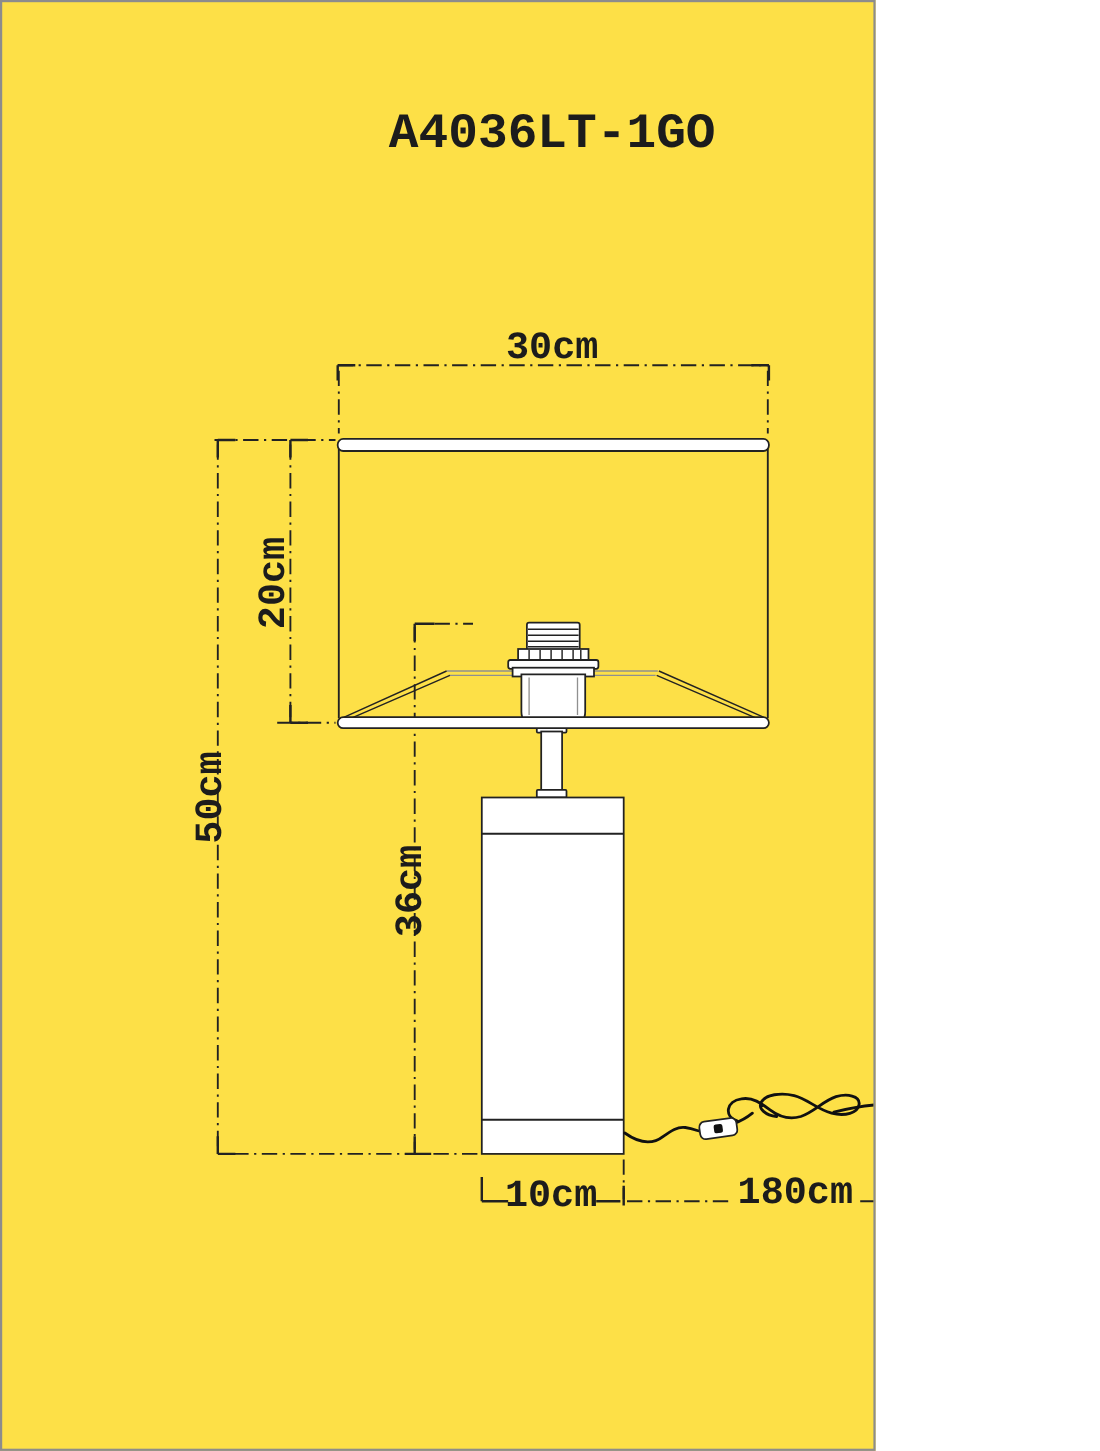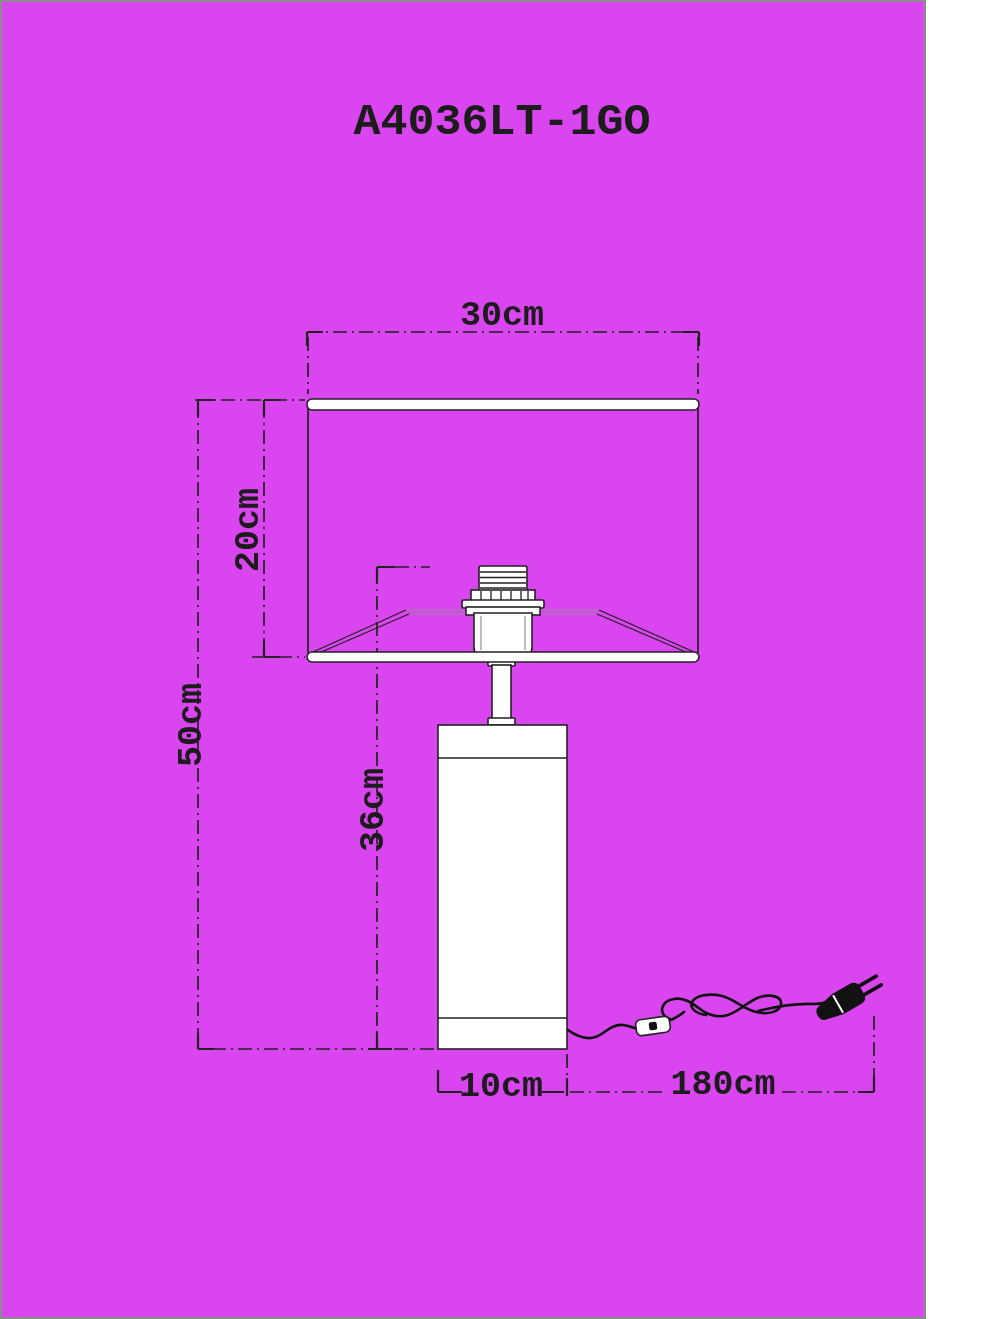--- a/index.html
+++ b/index.html
@@ -1,19 +1,19 @@
 <!DOCTYPE html>
 <html><head>
 <meta charset="utf-8">
 <style>
   html,body{margin:0;padding:0;background:#fff;}
   .page{
     position:relative;
-    width:926px;height:1319px;
-    background:#d946ef;
+    width:796px;height:1319px;
+    background:#fde047;
     border:2px solid #8c8c8c;
     box-sizing:border-box;
     overflow:hidden;
     font-family:"Liberation Mono","DejaVu Sans Mono",monospace;
   }
   svg{display:block;}
   .dimtext{
     font-family:"Liberation Mono","DejaVu Sans Mono",monospace;
     font-weight:bold;
     font-size:35px;

